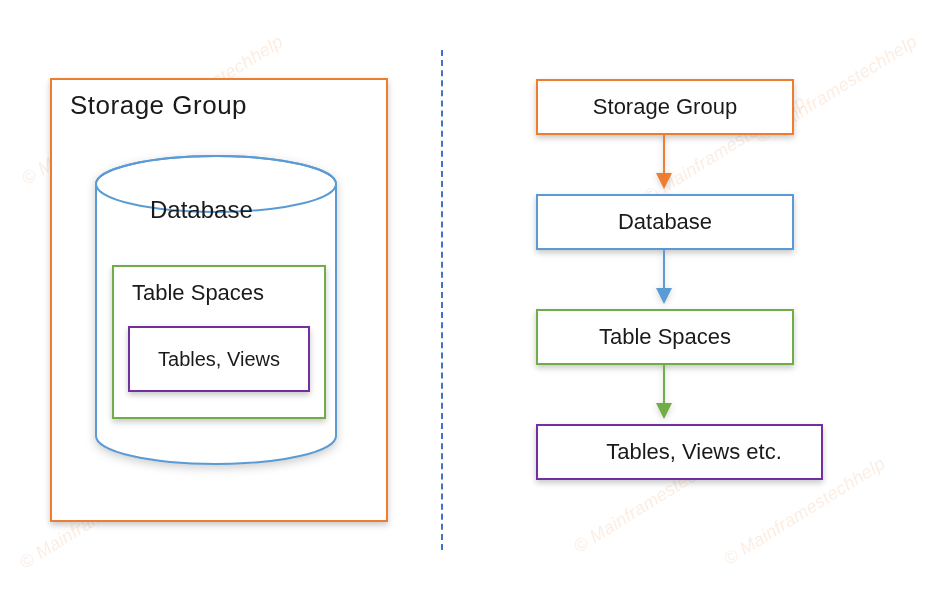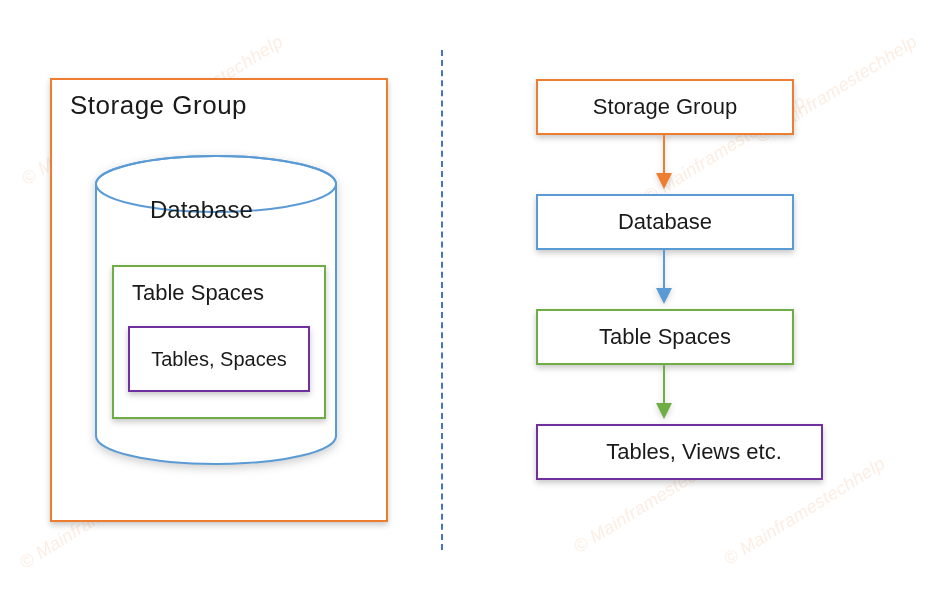--- a/index.html
+++ b/index.html
@@ -133,21 +133,21 @@
     <ellipse cx="122" cy="30" rx="120" ry="28" fill="#ffffff" stroke="#5b9bd5" stroke-width="2"></ellipse>
     <path d="M2 30 L2 282 A120 28 0 0 0 242 282 L242 30" fill="#ffffff" stroke="#5b9bd5" stroke-width="2"></path>
     <ellipse cx="122" cy="30" rx="120" ry="28" fill="none" stroke="#5b9bd5" stroke-width="2"></ellipse>
   </svg>
   <span class="db-label">Database</span>
 
   <div class="ts-box"></div>
   <span class="ts-label">Table Spaces</span>
 
   <div class="tv-box">
-    <span>Tables, Spaces</span>
+    <span>Tables, Views</span>
   </div>
 
   <div class="divider"></div>
 
   <div class="flow-box" style="left:536px; top:79px;  border-color:var(--orange);">
     <span>Storage Group</span>
   </div>
 
   <svg class="arrow" style="left:656px; top:135px;" width="16" height="58">
     <defs>

